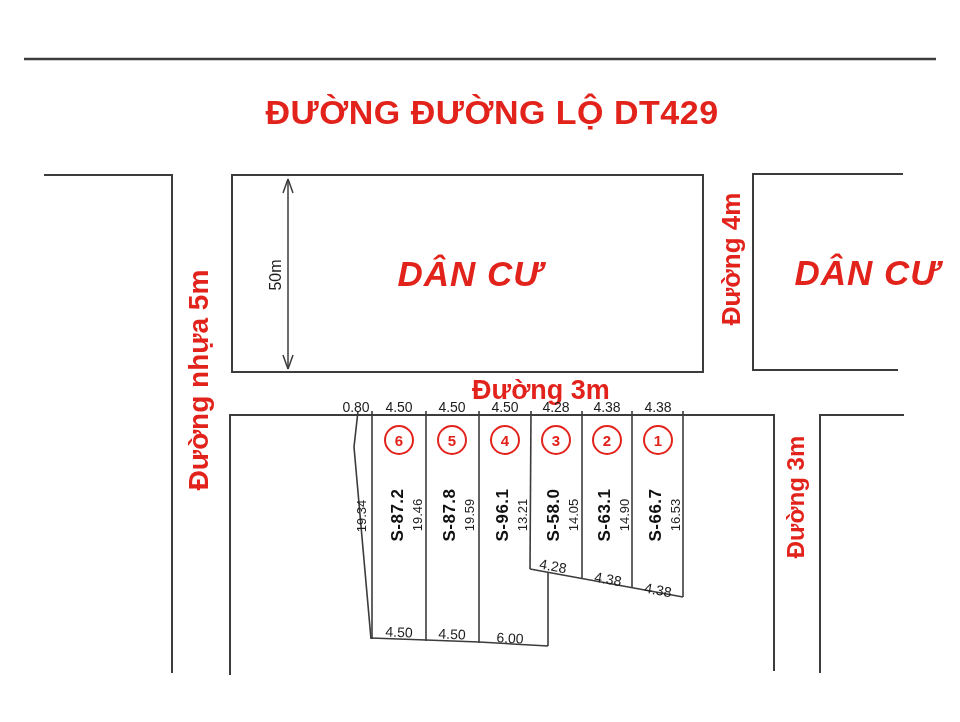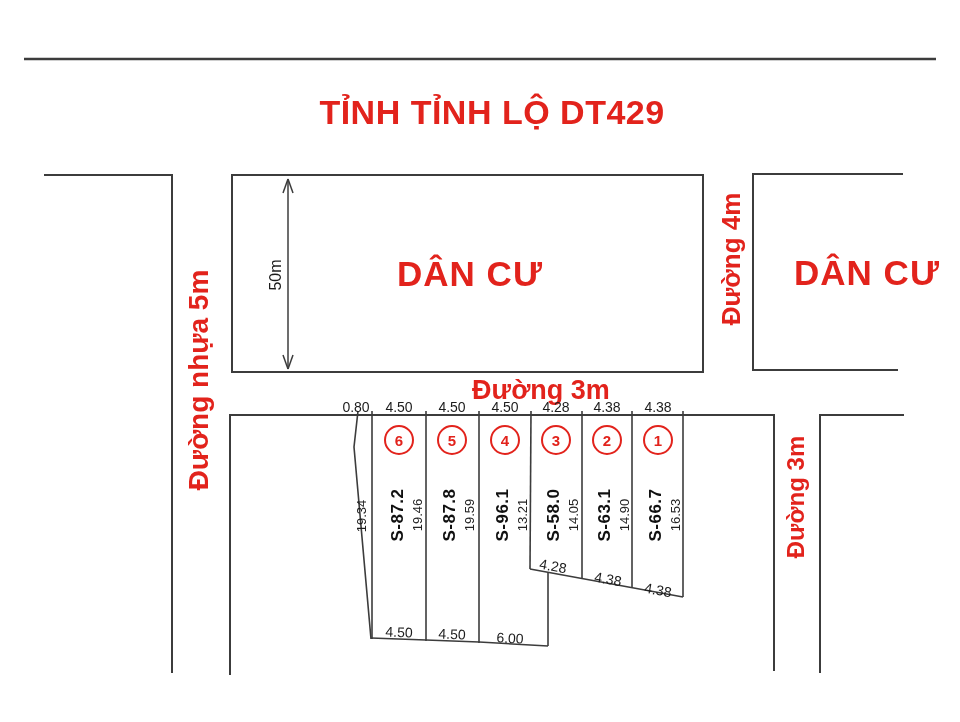--- a/index.html
+++ b/index.html
@@ -7,21 +7,21 @@
     position:relative;
     width:960px;height:722px;
     background:#ffffff;
     overflow:hidden;
     font-family:"Liberation Sans", sans-serif;
   }
   #plan-svg{position:absolute;left:0;top:0;}
   .txt{position:absolute;white-space:nowrap;transform:translate(-50%,-50%);}
   .red{color:#e2231c;font-weight:bold;}
   .title{font-size:34px;letter-spacing:.5px;}
-  .dancu{font-size:35px;letter-spacing:1px;}
+  .dancu{font-size:35px;letter-spacing:1px;font-style:italic;}
   .road-v{transform:translate(-50%,-50%) rotate(-90deg);}
   .road-left{font-size:28px;}
   .road-4m{font-size:26px;}
   .road-3m-mid{font-size:27px;}
   .road-3m-right{font-size:24px;}
   .dim{font-size:14px;color:#1c1c1c;}
   .dim-50m{font-size:16px;color:#1c1c1c;transform:translate(-50%,-50%) rotate(-90deg);}
   .dim-edge{font-size:13px;color:#1c1c1c;transform:translate(-50%,-50%) rotate(-90deg);}
   .dim-r2{transform:translate(-50%,-50%) rotate(2deg);}
   .dim-r3{transform:translate(-50%,-50%) rotate(3deg);}
@@ -81,21 +81,21 @@
       </g>
 
       <line x1="530" y1="569" x2="683" y2="597" stroke-width="1.6"></line>
 
       <line x1="548" y1="572" x2="548" y2="646" stroke-width="1.6"></line>
 
       <polyline points="371,638 426,640 479,642 548,646" stroke-width="1.6"></polyline>
     </g>
   </svg>
 
-  <div class="txt red title" style="left:492px;top:112px">TỈNH TỈNH LỘ DT429</div>
+  <div class="txt red title" style="left:492px;top:112px">ĐƯỜNG ĐƯỜNG LỘ DT429</div>
 
   <div class="txt red road-v road-left" style="left:199px;top:380px">Đường nhựa 5m</div>
   <div class="txt red road-v road-4m" style="left:731px;top:259px">Đường 4m</div>
   <div class="txt red road-3m-mid" style="left:541px;top:390px;font-weight:bold;color:#e2231c">Đường 3m</div>
   <div class="txt red road-v road-3m-right" style="left:796px;top:497px">Đường 3m</div>
 
   <div class="txt red dancu" style="left:470px;top:274px">DÂN CƯ</div>
   <div class="txt red dancu" style="left:867px;top:273px">DÂN CƯ</div>
 
   <div class="txt dim-50m" style="left:276px;top:275px">50m</div>

